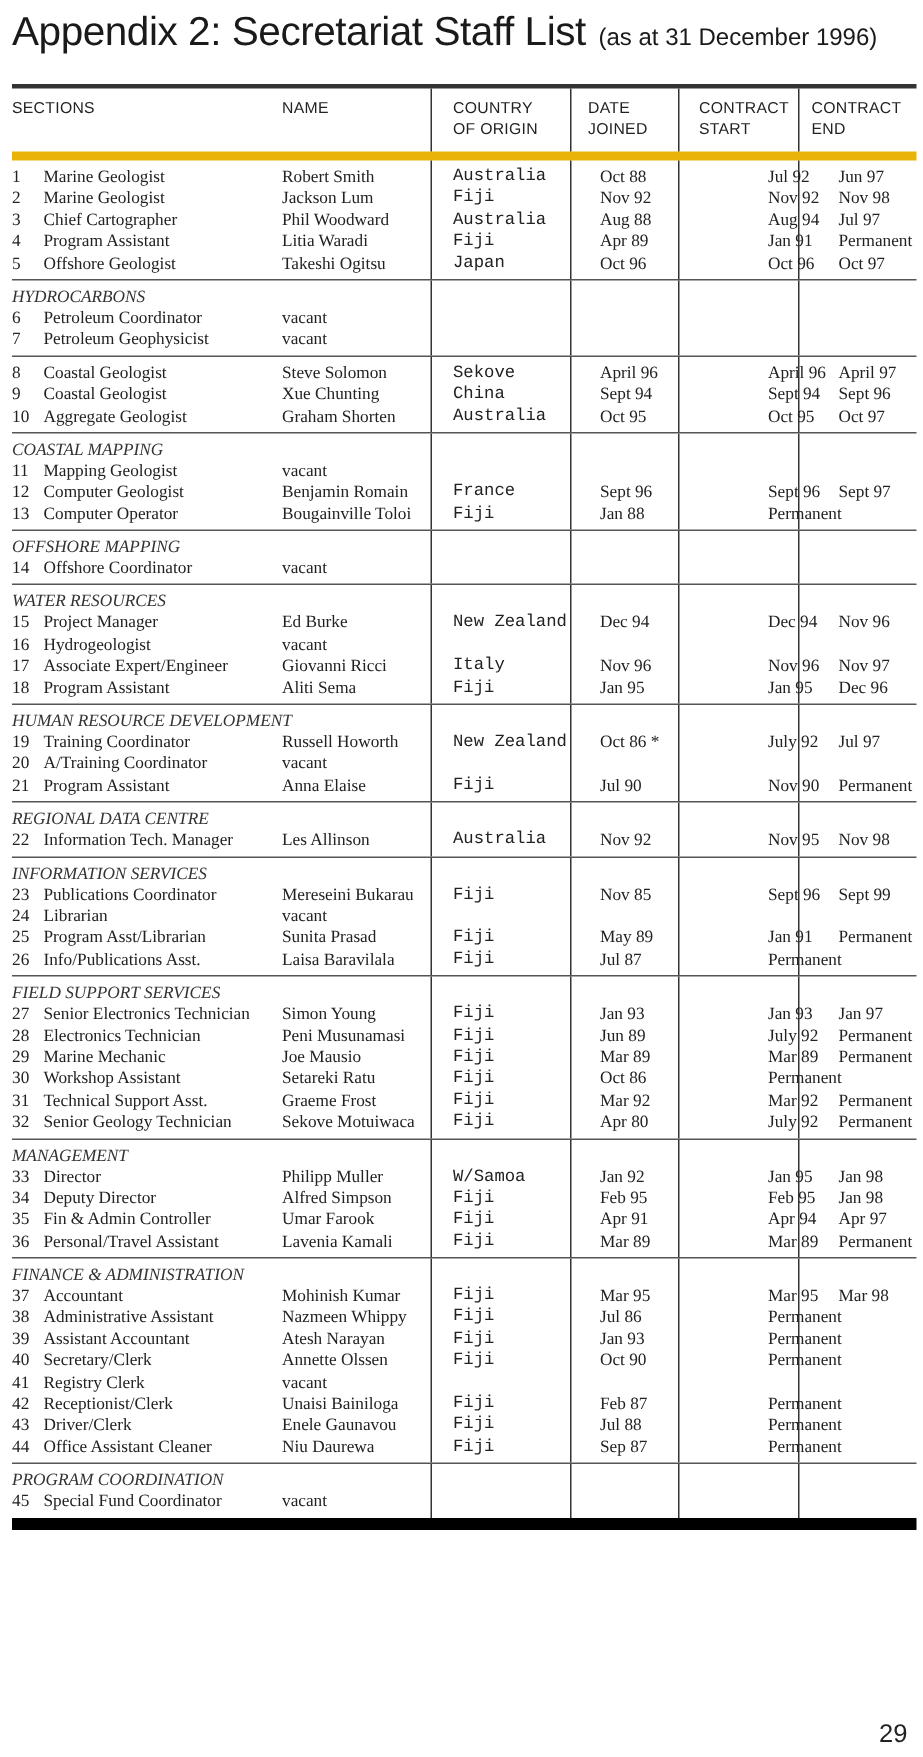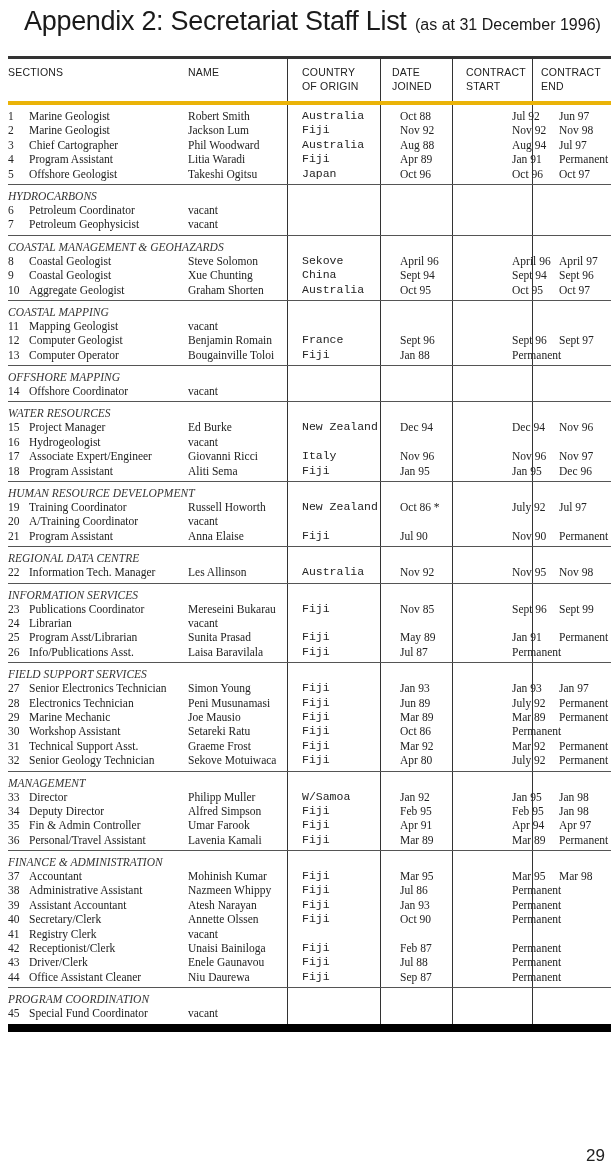--- a/index.html
+++ b/index.html
@@ -1,24 +1,24 @@
 <!DOCTYPE html>
 <html><head>
 <meta charset="utf-8">
 <style>
   html, body { margin:0; padding:0; background:#fff; }
   body { width:615px; height:1171px; position:relative; overflow:hidden; color:#222;
          font-family: "Liberation Serif", "DejaVu Serif", serif; }
   .title { position:absolute; left:8px; top:6px; white-space:nowrap; color:#1a1a1a;
            font-family:"Liberation Sans","DejaVu Sans",sans-serif; }
-  .title .main { font-size:27px; letter-spacing:-0.3px;margin-left:16px; }
+  .title .main { font-size:27px; letter-spacing:-0.3px; }
   .title .sub { font-size:16px; margin-left:4px; }
   .table { position:absolute; left:8px; top:56px; width:603px; }
   .toprule { height:3px; background:#333; }
-  .header { position:relative; height:42px; border-bottom:4px solid #eab308; }
+  .header { position:relative; height:42px; border-bottom:6px solid #eab308; }
   .hcell { position:absolute; top:6px; font-size:10.5px; line-height:14px; letter-spacing:0.2px;
            font-family:"Liberation Sans","DejaVu Sans",sans-serif; color:#222; text-transform:uppercase; }
   .vline { position:absolute; top:0; bottom:0; width:1px; background:#333; }
   .section { position:relative; border-bottom:1.5px solid #555; padding:4px 0 3px 0; }
   .section:last-child { border-bottom:8px solid #000000; }
   .sec-title { font-style:italic; font-size:11.5px; line-height:14px; height:14px; color:#333; padding-left:0; }
   .row { position:relative; height:14.4px; font-size:11.5px; line-height:14.4px; white-space:nowrap; }
   .row span { position:absolute; top:0; }
   .c-num { left:0; width:20px; }
   .c-pos { left:21px; }
@@ -140,21 +140,20 @@
           <span class="c-joined"></span>
           <span class="c-start"></span>
           <span class="c-end"></span>
         </div>
       </div>
       <div class="section">
         <div class="vline v1"></div>
         <div class="vline v2"></div>
         <div class="vline v3"></div>
         <div class="vline v4"></div>
-        <div class="sec-title">COASTAL MANAGEMENT &amp; GEOHAZARDS</div>
         <div class="row">
           <span class="c-num">8</span>
           <span class="c-pos">Coastal Geologist</span>
           <span class="c-name">Steve Solomon</span>
           <span class="c-country">Sekove</span>
           <span class="c-joined">April 96</span>
           <span class="c-start">April 96</span>
           <span class="c-end">April 97</span>
         </div>
         <div class="row">

